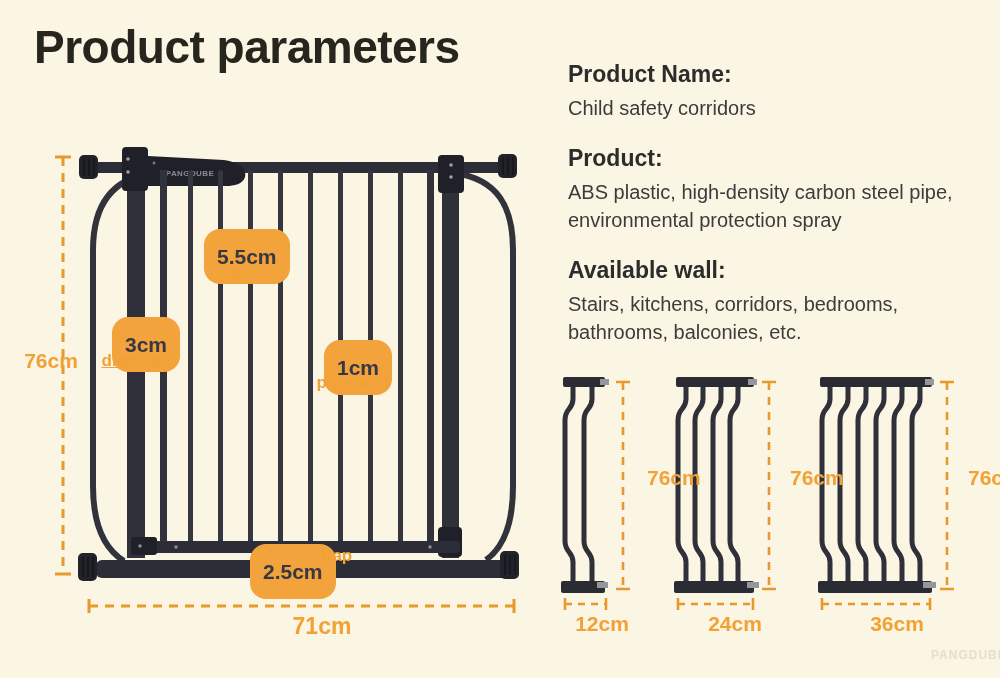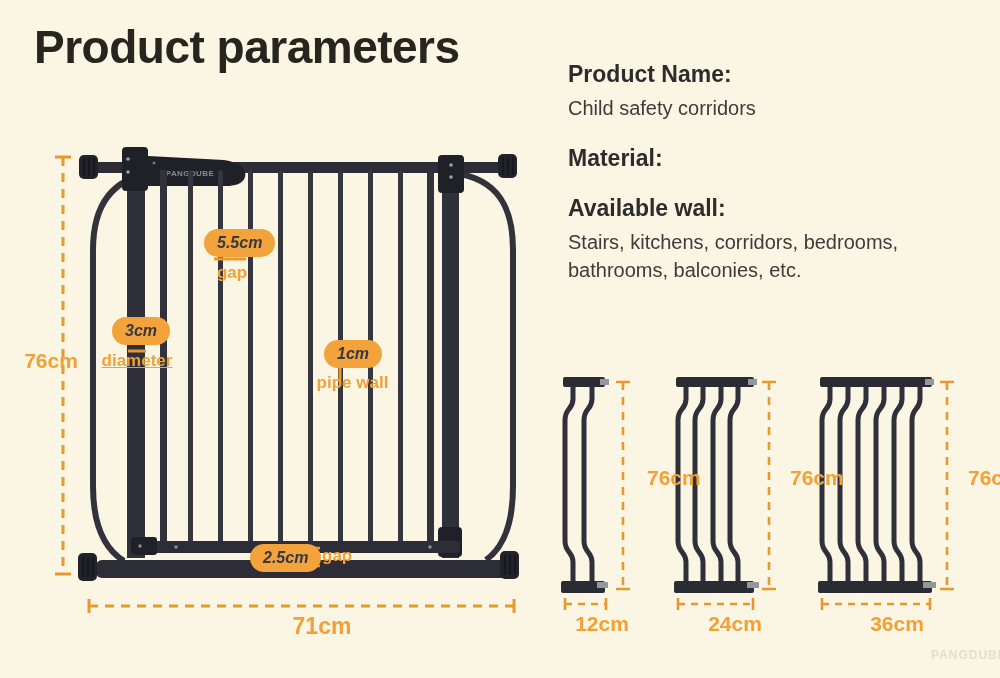--- a/index.html
+++ b/index.html
@@ -23,24 +23,23 @@
     margin-top:22px;
   }
   .info-heading:first-child{margin-top:0;}
   .info-body{
     font-size:20px;color:#3C3C3C;line-height:28px;margin-top:6px;
     white-space:pre-line;
   }
   .badge{
     display:inline-block;
     background:#F3A33C;color:#373843;
-    font-size:16px;font-weight:700;line-height:1;
-    padding:6px 13px;border-radius:16px;
+    font-size:21px;font-weight:700;line-height:1;
+    padding:17px 13px;border-radius:16px;
     white-space:nowrap;
-    font-style:italic;
   }
   .cap{
     font-size:17px;font-weight:700;color:#F2A135;
     text-align:center;white-space:nowrap;
   }
   .dim{
     font-size:21px;font-weight:700;color:#F2A135;
     text-align:center;white-space:nowrap;margin-left:20px;
   }
   .dim-width-main{font-size:23px;}
@@ -180,21 +179,23 @@
         <path d="M822,598 V610 M930,598 V610" stroke-width="2.6"></path>
       </g>
     </g>
   </svg>
 
   <div class="abs page-title">Product parameters</div>
 
   <div class="abs info">
     <div class="info-heading">Product Name:</div>
     <div class="info-body">Child safety corridors</div>
-    <div class="info-heading">Material:</div>
+    <div class="info-heading">Product:</div>
+    <div class="info-body">ABS plastic, high-density carbon steel pipe,
+environmental protection spray</div>
     <div class="info-heading">Available wall:</div>
     <div class="info-body">Stairs, kitchens, corridors, bedrooms,
 bathrooms, balconies, etc.</div>
   </div>
 
   <div class="abs dim" style="left:2px;top:349px;width:58px;">76cm</div>
   <div class="abs dim dim-width-main" style="left:238px;top:613px;width:128px;">71cm</div>
 
   <div class="abs badge" style="left:204px;top:229px;">5.5cm</div>
   <div class="abs cap" style="left:202px;top:263px;width:60px;">gap</div>

